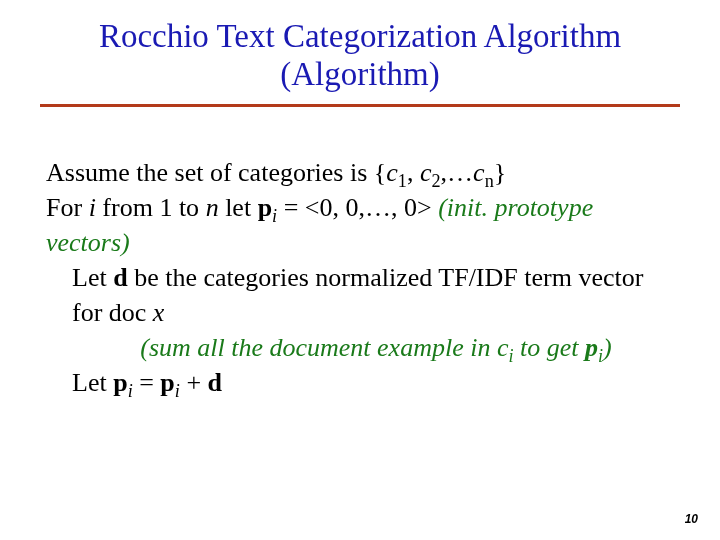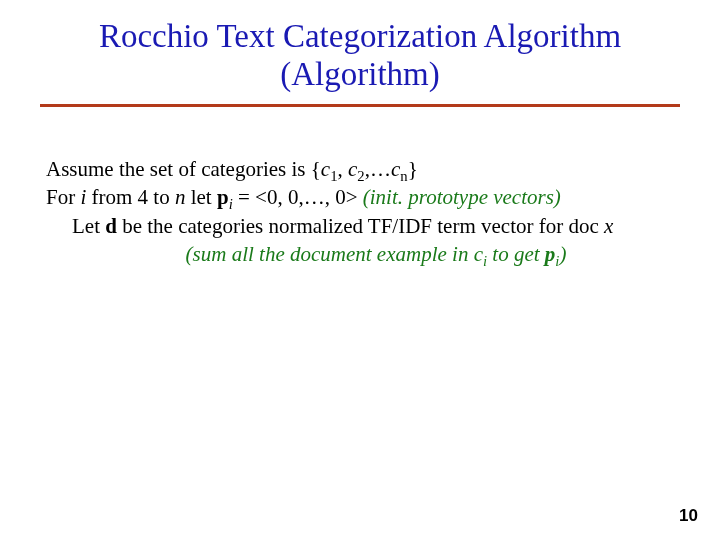--- a/index.html
+++ b/index.html
@@ -1,47 +1,50 @@
 <!DOCTYPE html>
 <html><head>
 <meta charset="utf-8">
 <style>
   * { margin: 0; padding: 0; box-sizing: border-box; }
   html, body { width: 720px; height: 540px; background: #fff; font-family: "Times New Roman", Times, serif; color: #000; }
   .slide { width: 720px; height: 540px; position: relative; padding: 18px 40px 20px 40px; }
   .title { color: #1a1ab3; font-size: 33px; text-align: center; line-height: 1.15; padding: 0 10px; }
   .rule { border: none; border-top: 3px solid #b33a1a; margin: 10px 0 0 0; }
-  .body { margin-top: 48px; font-size: 21px; line-height: 1.35; padding-left: 6px; }
+  .body { margin-top: 48px; font-size: 26px; line-height: 1.35; padding-left: 6px; }
   .body p { margin: 0; }
   .indent { padding-left: 26px; }
   .green { color: #1a7a1a; text-align: center; }
   .bold { font-weight: bold; }
   .ital { font-style: italic; }
   sub { font-size: 0.7em; vertical-align: sub; line-height: 0; }
-  .pagenum { position: absolute; right: 22px; bottom: 14px; font-family: Arial, Helvetica, sans-serif; font-size: 17px; font-weight: bold; color: #000; }
+  .pagenum { position: absolute; right: 22px; bottom: 14px; font-family: Arial, Helvetica, sans-serif; font-size: 12px; font-weight: bold; color: #000; font-style: italic; }
 </style>
 </head>
 <body>
 
 <div class="slide">
   <div class="title">
     <span>Rocchio Text Categorization Algorithm</span><br>
     <span>(Algorithm)</span>
   </div>
   <hr class="rule">
 
   <div class="body">
     <p>
       <span>Assume the set of categories is {</span><span class="ital">c</span><sub>1</sub><span>, </span><span class="ital">c</span><sub>2</sub><span>,…</span><span class="ital">c</span><sub>n</sub><span>}</span>
     </p>
     <p>
-      <span>For </span><span class="ital">i</span><span> from 4 to </span><span class="ital">n</span><span> let </span><span class="bold">p</span><sub class="ital">i</sub><span> = &lt;0, 0,…, 0&gt;  </span><span class="green ital">(init. prototype vectors)</span>
+      <span>For </span><span class="ital">i</span><span> from 1 to </span><span class="ital">n</span><span> let </span><span class="bold">p</span><sub class="ital">i</sub><span> = &lt;0, 0,…, 0&gt;  </span><span class="green ital">(init. prototype vectors)</span>
     </p>
     <p class="indent">
       <span>Let </span><span class="bold">d</span><span> be the categories normalized TF/IDF term vector for doc </span><span class="ital">x</span>
     </p>
     <p class="indent green ital">
       <span>(sum all the document example in c</span><sub>i</sub><span> to get </span><span class="bold">p</span><sub>i</sub><span>)</span>
     </p>
+    <p class="indent">
+      <span>Let </span><span class="bold">p</span><sub class="ital">i</sub><span> = </span><span class="bold">p</span><sub class="ital">i</sub><span> + </span><span class="bold">d</span>
+    </p>
   </div>
 
   <div class="pagenum">10</div>
 </div>
 
 </body></html>

